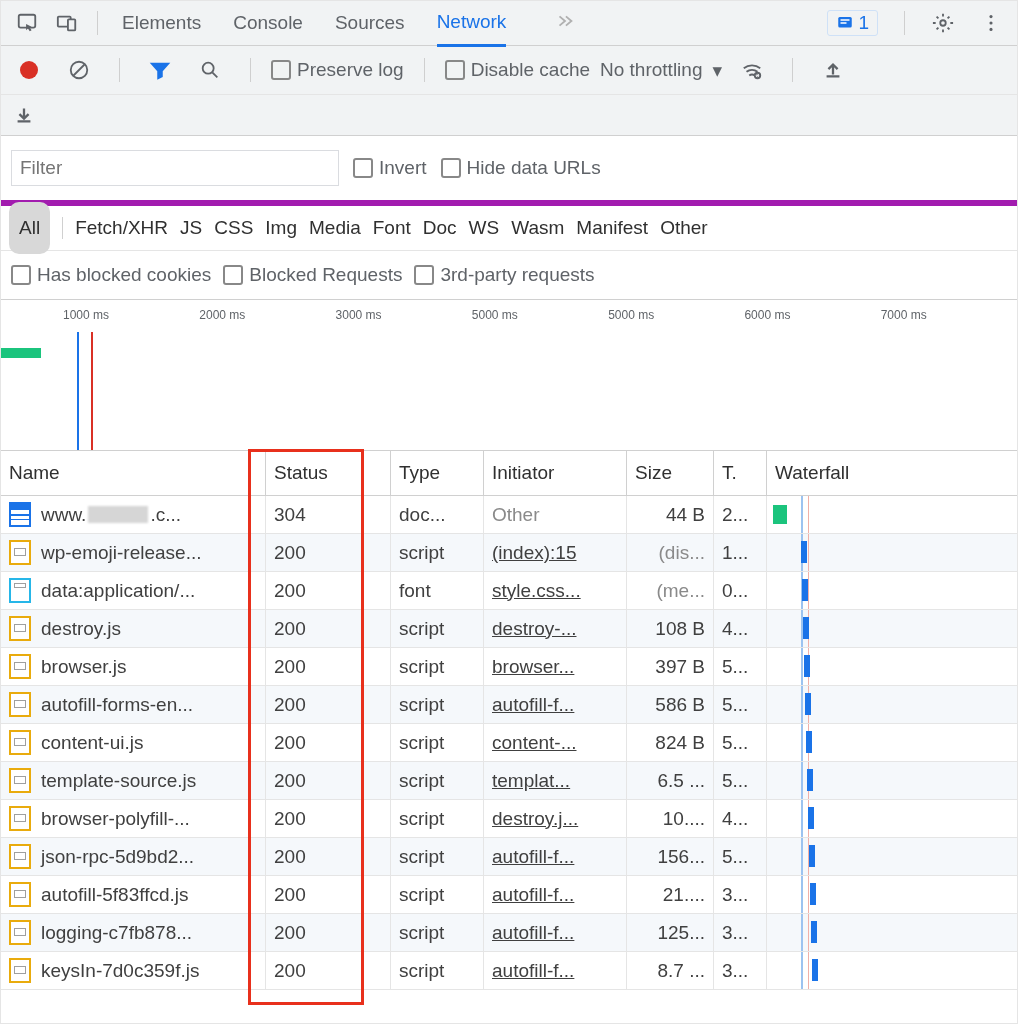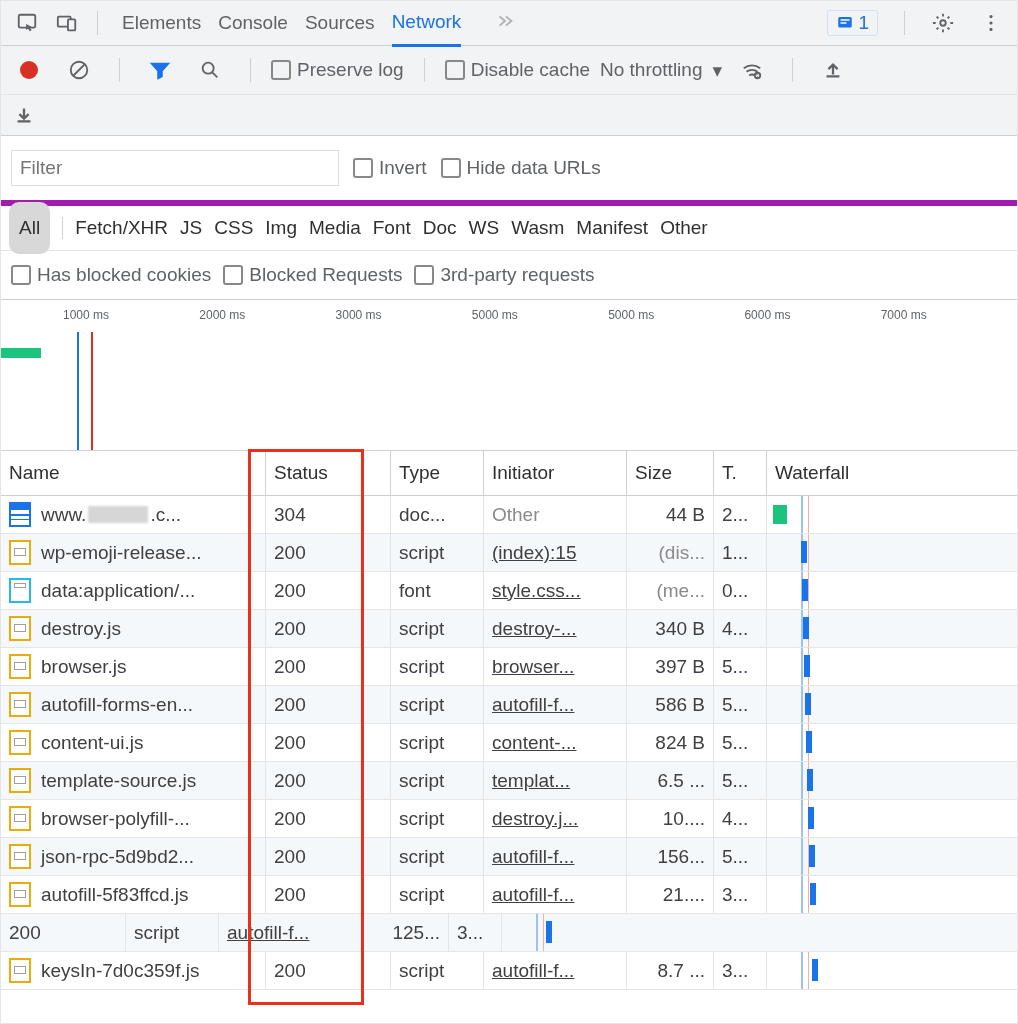--- a/index.html
+++ b/index.html
@@ -1,20 +1,20 @@
 <!DOCTYPE html>
 <html><head>
 <meta charset="utf-8">
 <style>
 html,body{margin:0;padding:0;font-family:"Segoe UI",Arial,sans-serif;font-size:19px;color:#303030;background:#fff;}
 body{width:1018px;height:1024px;overflow:hidden;border:1px solid #e5e5e5;box-sizing:border-box;}
 .topbar{display:flex;align-items:center;height:44px;border-bottom:1px solid #d0d0d0;background:#f1f3f4;padding:0 6px;}
 .icon-btn{width:40px;height:40px;display:flex;align-items:center;justify-content:center;color:#5f6368;cursor:pointer;}
 .vdiv{width:1px;height:24px;background:#cfcfcf;margin:0 10px;}
-.main-tabs{display:flex;align-items:center;gap:17px;margin-left:14px;flex:1;}
+.main-tabs{display:flex;align-items:center;gap:32px;margin-left:14px;flex:1;}
 .main-tab{height:44px;display:flex;align-items:center;color:#5f6368;cursor:pointer;}
 .main-tab.active{color:#1a73e8;border-bottom:3px solid #1a73e8;margin-bottom:-1px;font-weight:500;}
 .chev{color:#b0b0b0;margin-left:6px;padding:0 10px;}
 .right-ico{display:flex;align-items:center;gap:8px;}
 .msg-badge{display:flex;align-items:center;color:#1a73e8;font-weight:500;border:1px solid #cfe1f7;border-radius:3px;padding:1px 8px;margin-right:8px;}
 .toolbar{display:flex;align-items:center;height:48px;background:#f1f3f4;padding:0 8px;gap:10px;border-bottom:1px solid #e5e5e5;}
 .record-dot{width:18px;height:18px;border-radius:50%;background:#d93025;}
 .blue{color:#1a73e8!important;}
 .checkbox{width:20px;height:20px;border:2px solid #888;border-radius:3px;display:inline-block;box-sizing:border-box;margin-right:6px;vertical-align:-4px;}
 .toolbar-check{display:flex;align-items:center;color:#5f6368;}
@@ -294,21 +294,21 @@
     <div class="data-row">
       <div class="dc c-name">
         <span class="file-ico"></span>
         <span>destroy.js</span>
       </div>
       <div class="dc c-status">200</div>
       <div class="dc c-type">script</div>
       <div class="dc c-init">
         <span class="linkish">destroy-...</span>
       </div>
-      <div class="dc c-size">340 B</div>
+      <div class="dc c-size">108 B</div>
       <div class="dc c-time">4...</div>
       <div class="dc c-wf">
         <div class="wf-blue" style="left: 34px;"></div>
         <div class="wf-red" style="left: 41px;"></div>
         <div class="wf-tick" style="left: 36px;"></div>
       </div>
     </div>
     <div class="data-row">
       <div class="dc c-name">
         <span class="file-ico"></span>
@@ -429,20 +429,24 @@
       </div>
       <div class="dc c-size">21....</div>
       <div class="dc c-time">3...</div>
       <div class="dc c-wf">
         <div class="wf-blue" style="left: 34px;"></div>
         <div class="wf-red" style="left: 41px;"></div>
         <div class="wf-tick" style="left: 43px;"></div>
       </div>
     </div>
     <div class="data-row">
+      <div class="dc c-name">
+        <span class="file-ico"></span>
+        <span>logging-c7fb878...</span>
+      </div>
       <div class="dc c-status">200</div>
       <div class="dc c-type">script</div>
       <div class="dc c-init">
         <span class="linkish">autofill-f...</span>
       </div>
       <div class="dc c-size">125...</div>
       <div class="dc c-time">3...</div>
       <div class="dc c-wf">
         <div class="wf-blue" style="left: 34px;"></div>
         <div class="wf-red" style="left: 41px;"></div>

